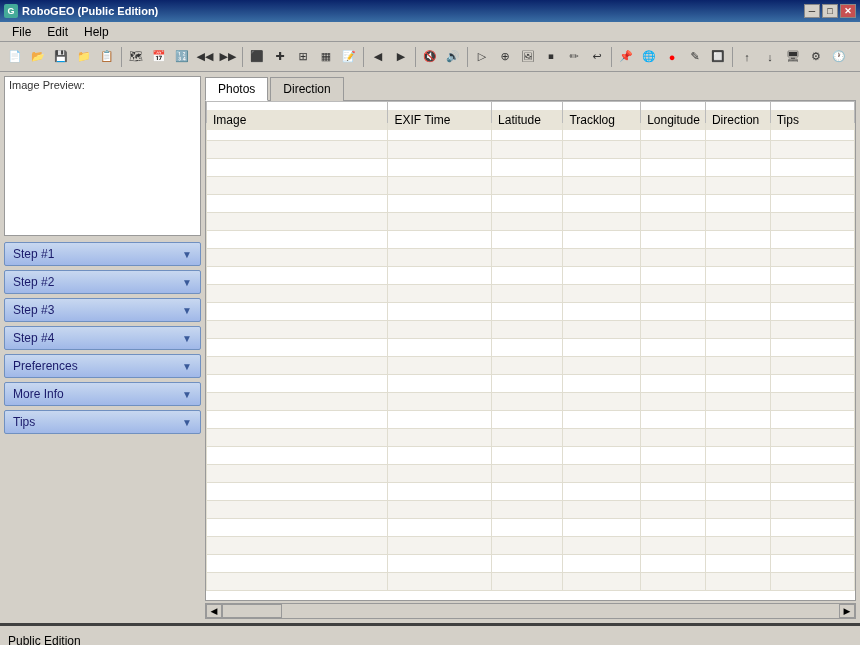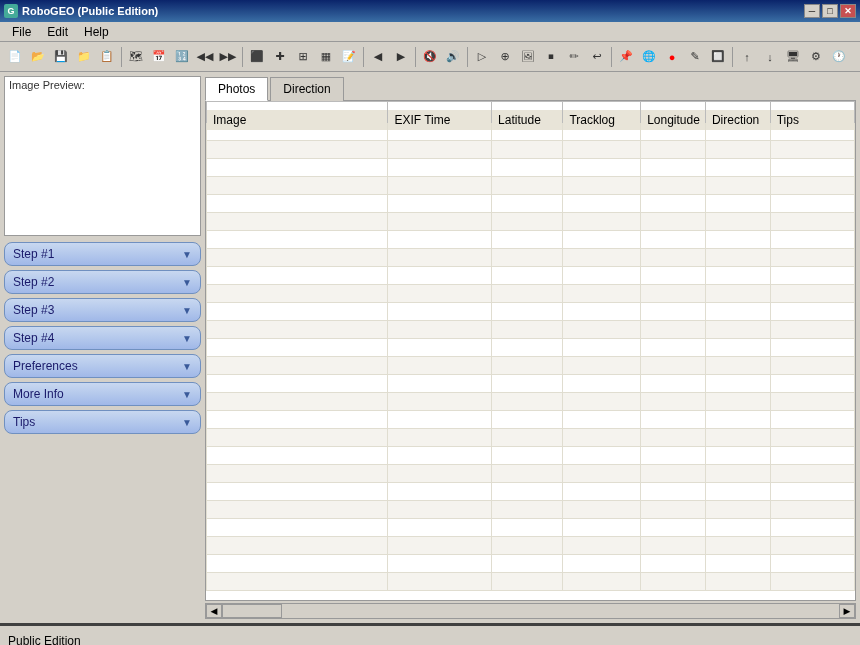--- a/index.html
+++ b/index.html
@@ -52,21 +52,21 @@
       border: 1px solid #999; background: white; margin-bottom: 6px;
       height: 160px; display: flex; flex-direction: column;
     }
     #image-preview-label { font-size: 11px; padding: 2px 4px; color: #333; }
     #image-preview-area { flex: 1; background: white; }
 
     .step-btn {
       display: flex; align-items: center; justify-content: space-between;
       background: linear-gradient(to bottom, #c8d8f0, #a0b8e8);
       border: 1px solid #7090c0; padding: 4px 8px; margin-bottom: 4px;
-      cursor: pointer; border-radius: 8px; color: #1a1a6a; font-size: 12px;
+      cursor: pointer; border-radius: 2px; color: #1a1a6a; font-size: 12px;
     }
     .step-chevron { font-size: 10px; color: #3a5a9a; }
 
     
     #right-panel { flex: 1; display: flex; flex-direction: column; background: #d4d0c8; padding: 4px 4px 4px 0; }
 
     
     #tab-bar { display: flex; margin-bottom: 0; }
     .tab {
       padding: 4px 12px; border: 1px solid #999; background: #d4d0c8;

